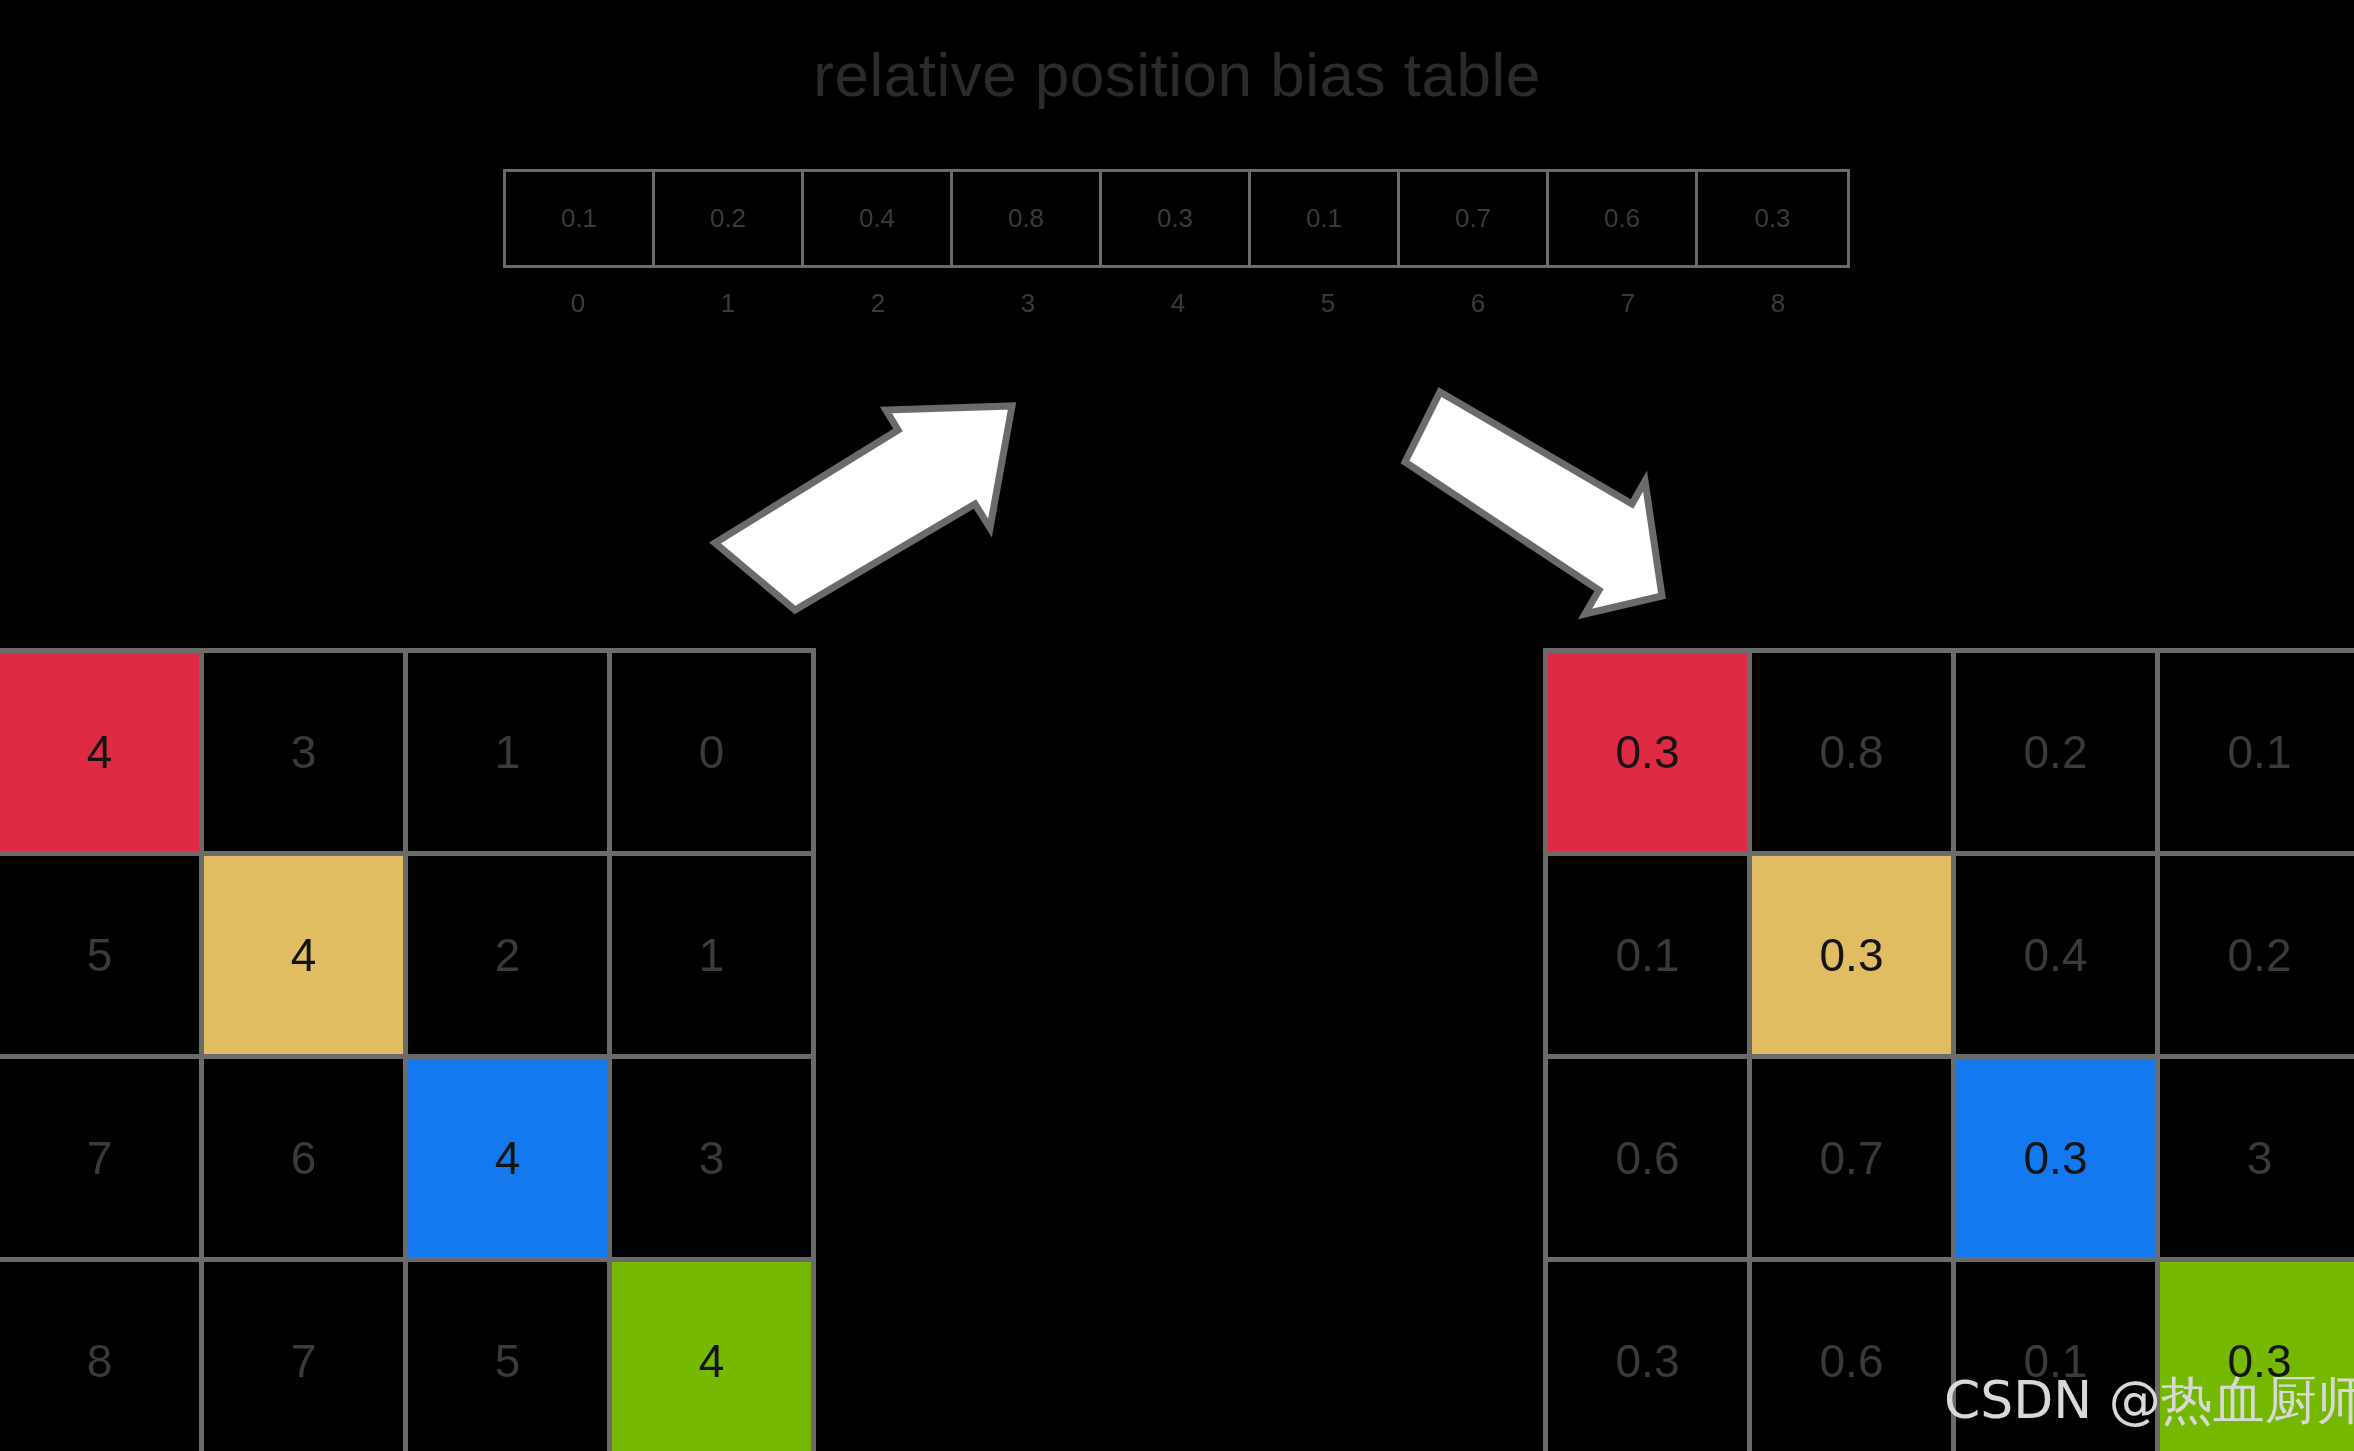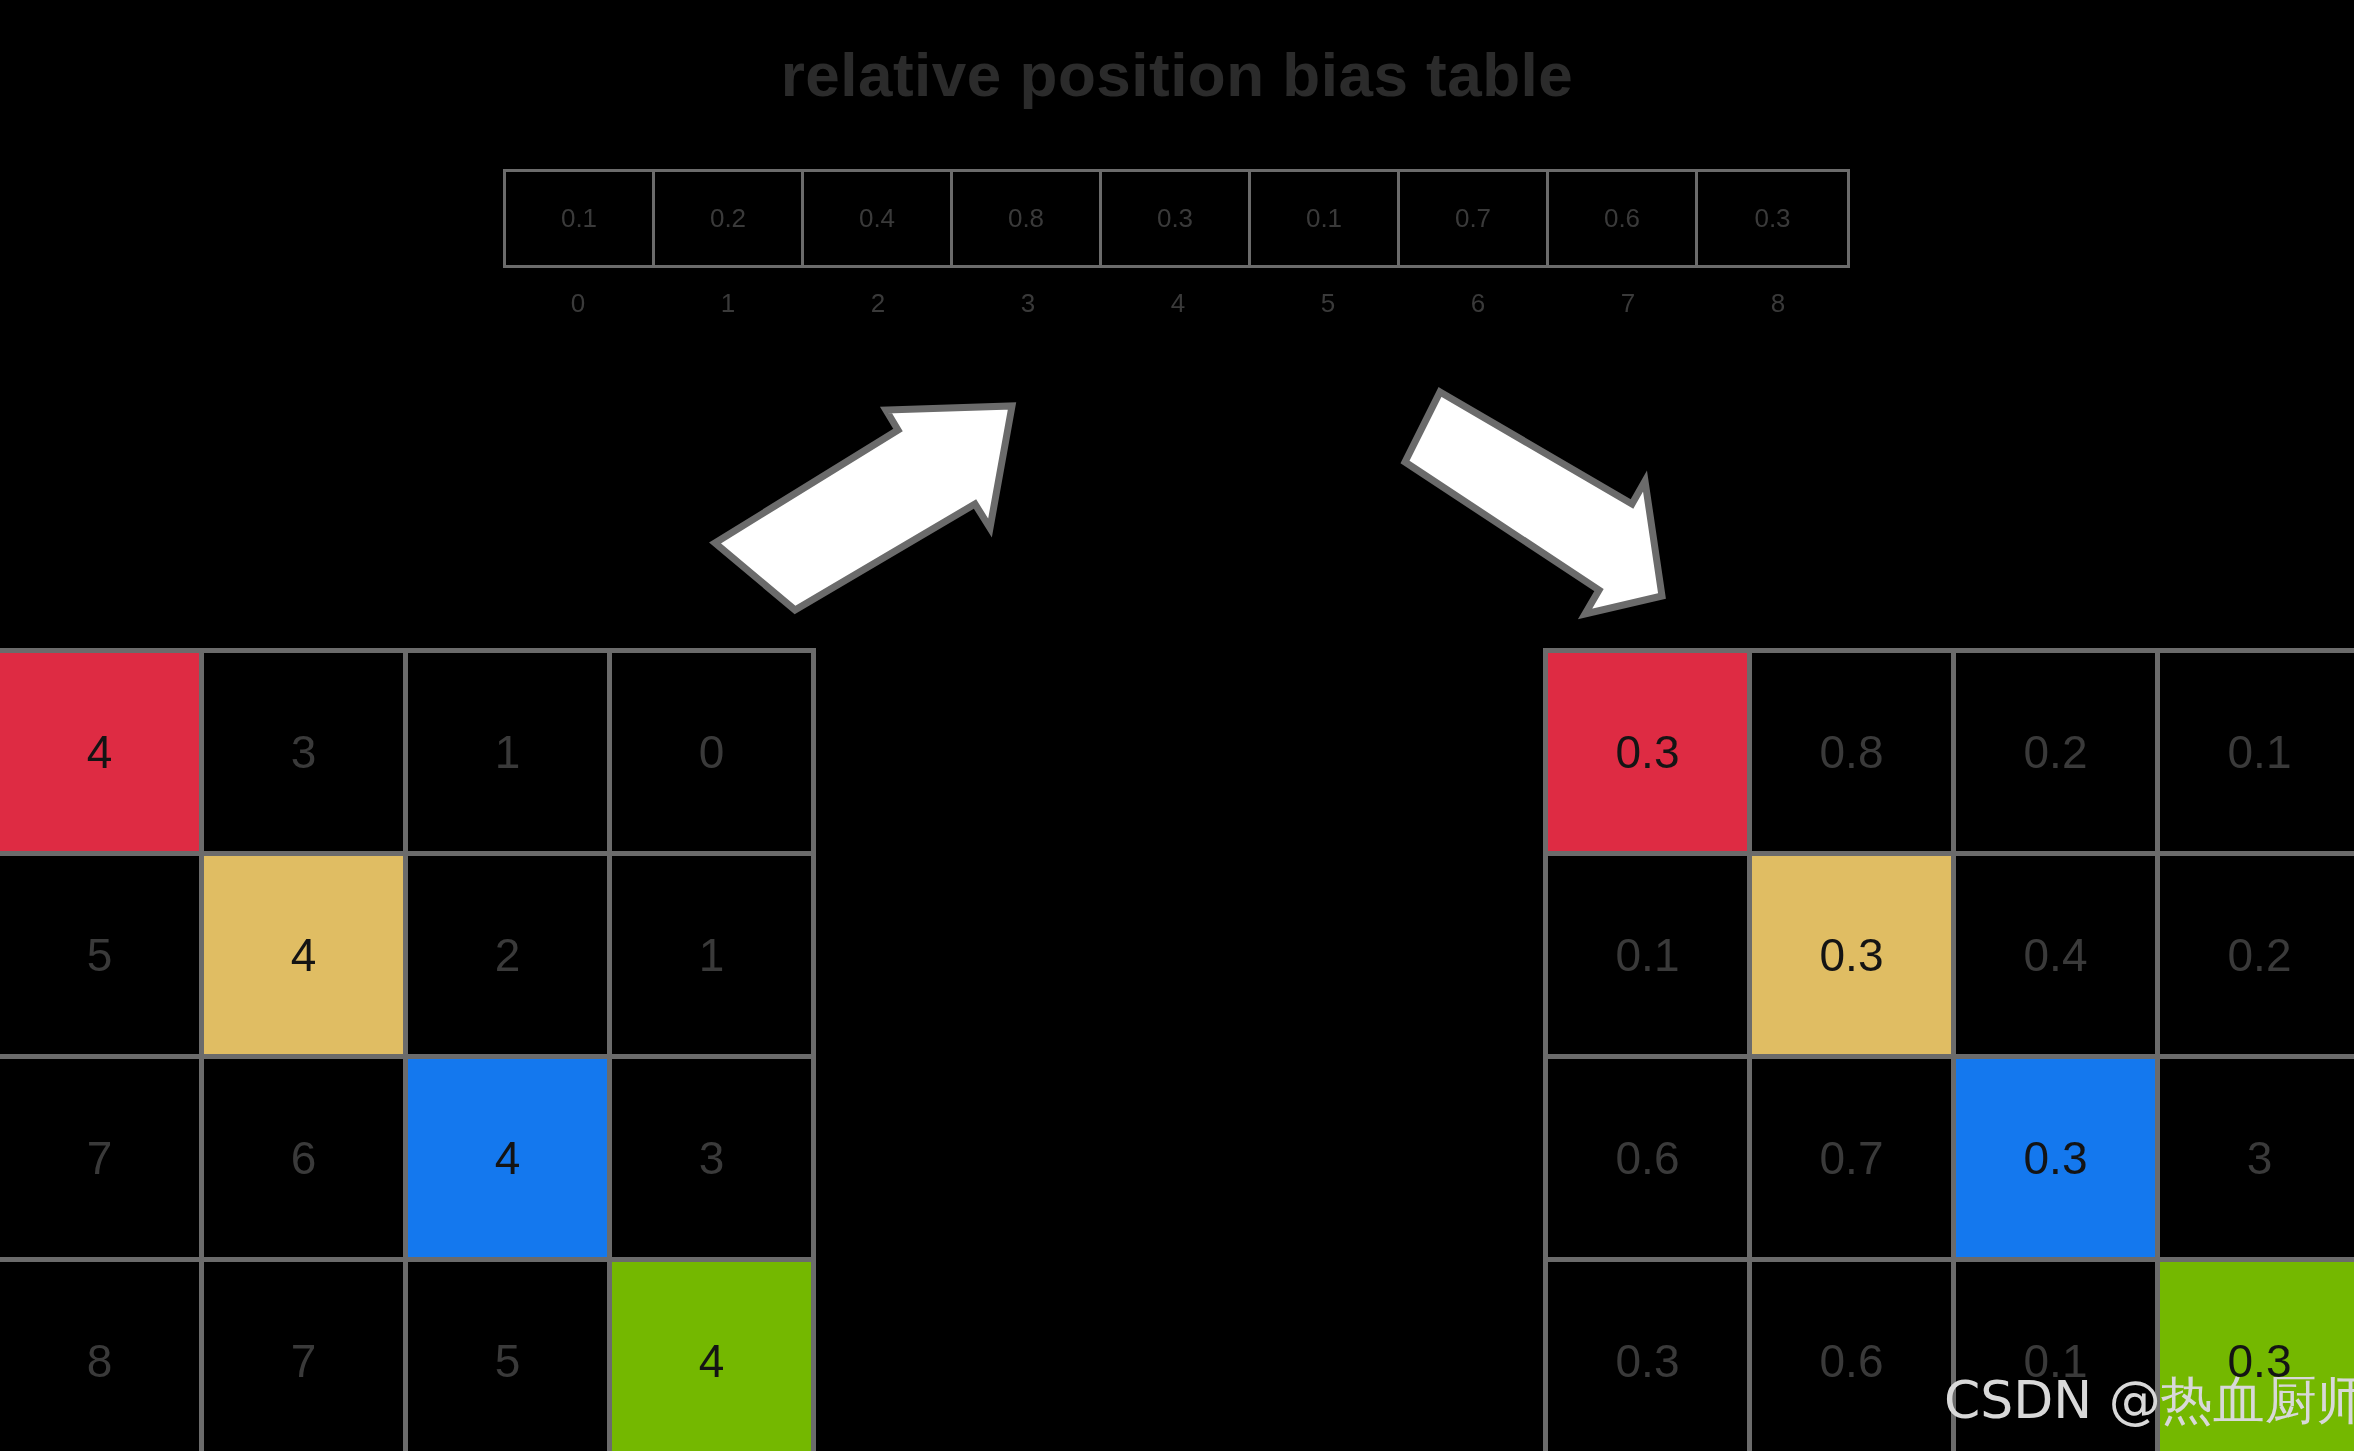--- a/index.html
+++ b/index.html
@@ -16,21 +16,21 @@
   }
 
   
   #diagram-title {
     position: absolute;
     top: 30px;
     left: 0;
     width: 2354px;
     text-align: center;
     font-size: 62px;
-    font-weight: bold;
+    font-weight: normal;
     color: #2b2b2b;
     letter-spacing: 0.5px;
     line-height: 90px;
     white-space: nowrap;
   }
 
   
   #bias-table-wrap {
     position: absolute;
     left: 503px;

